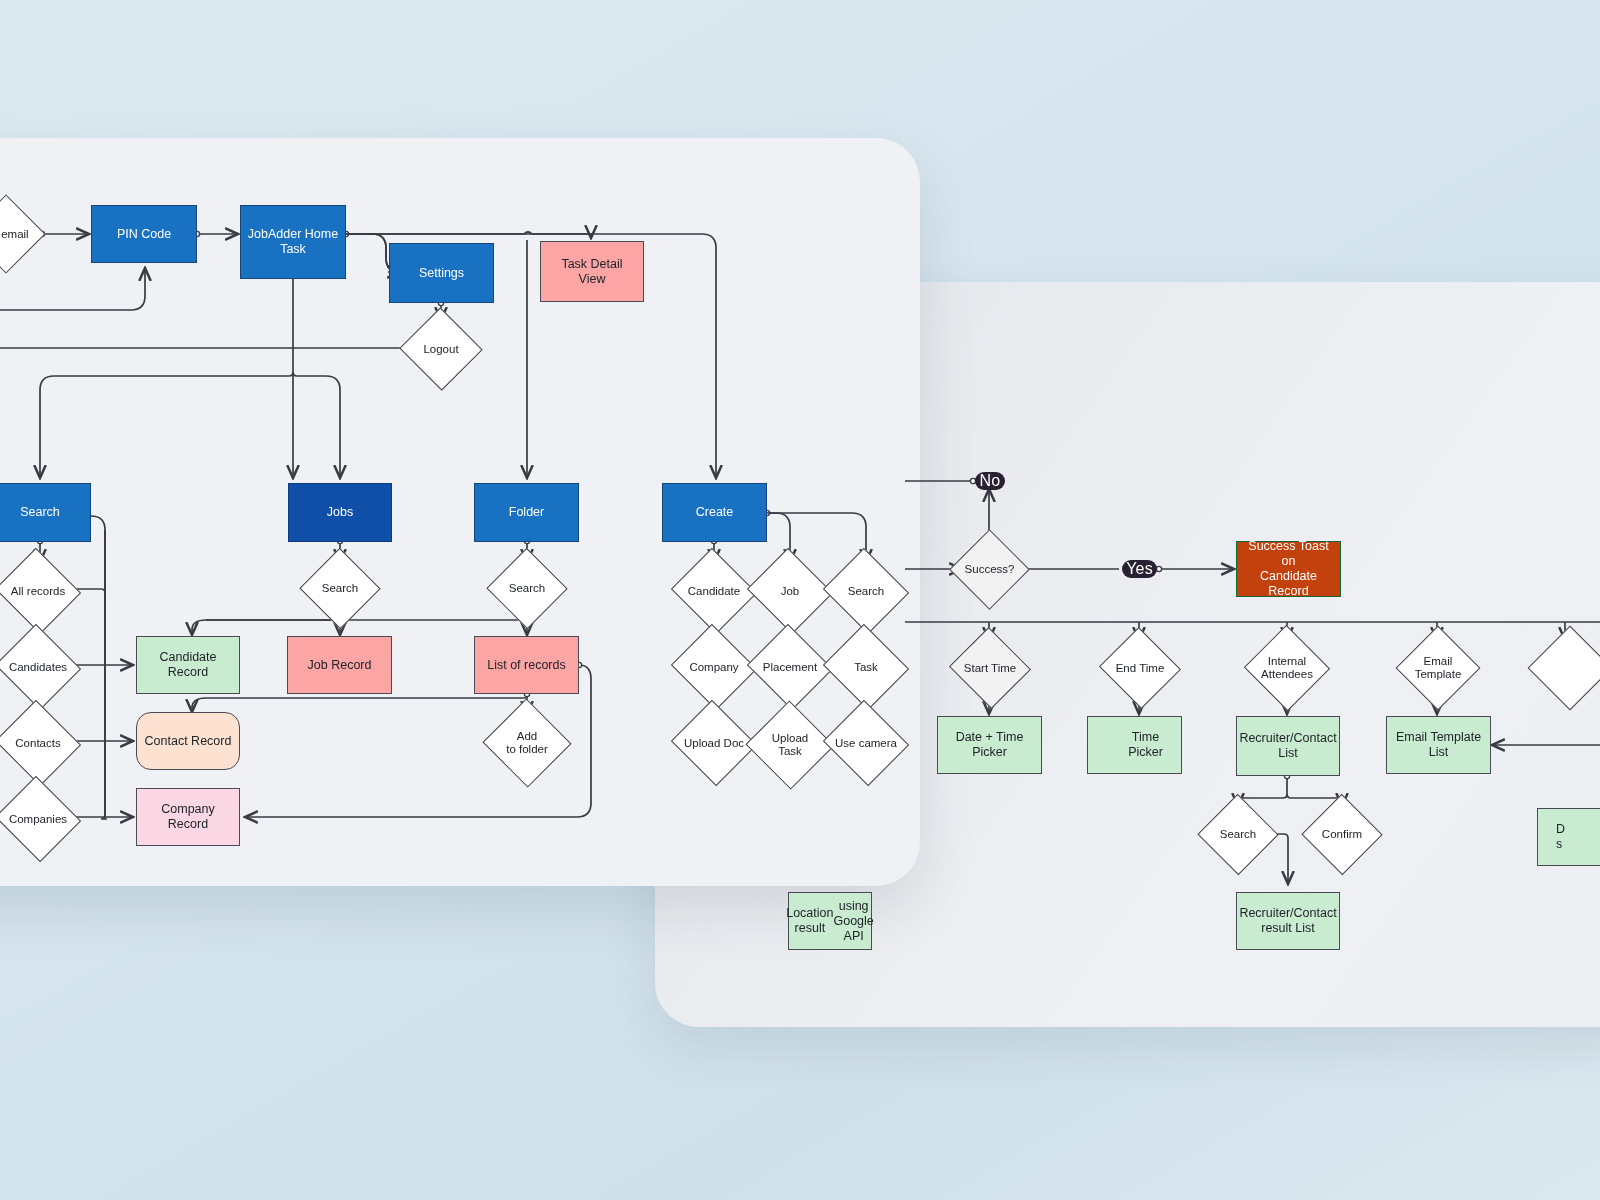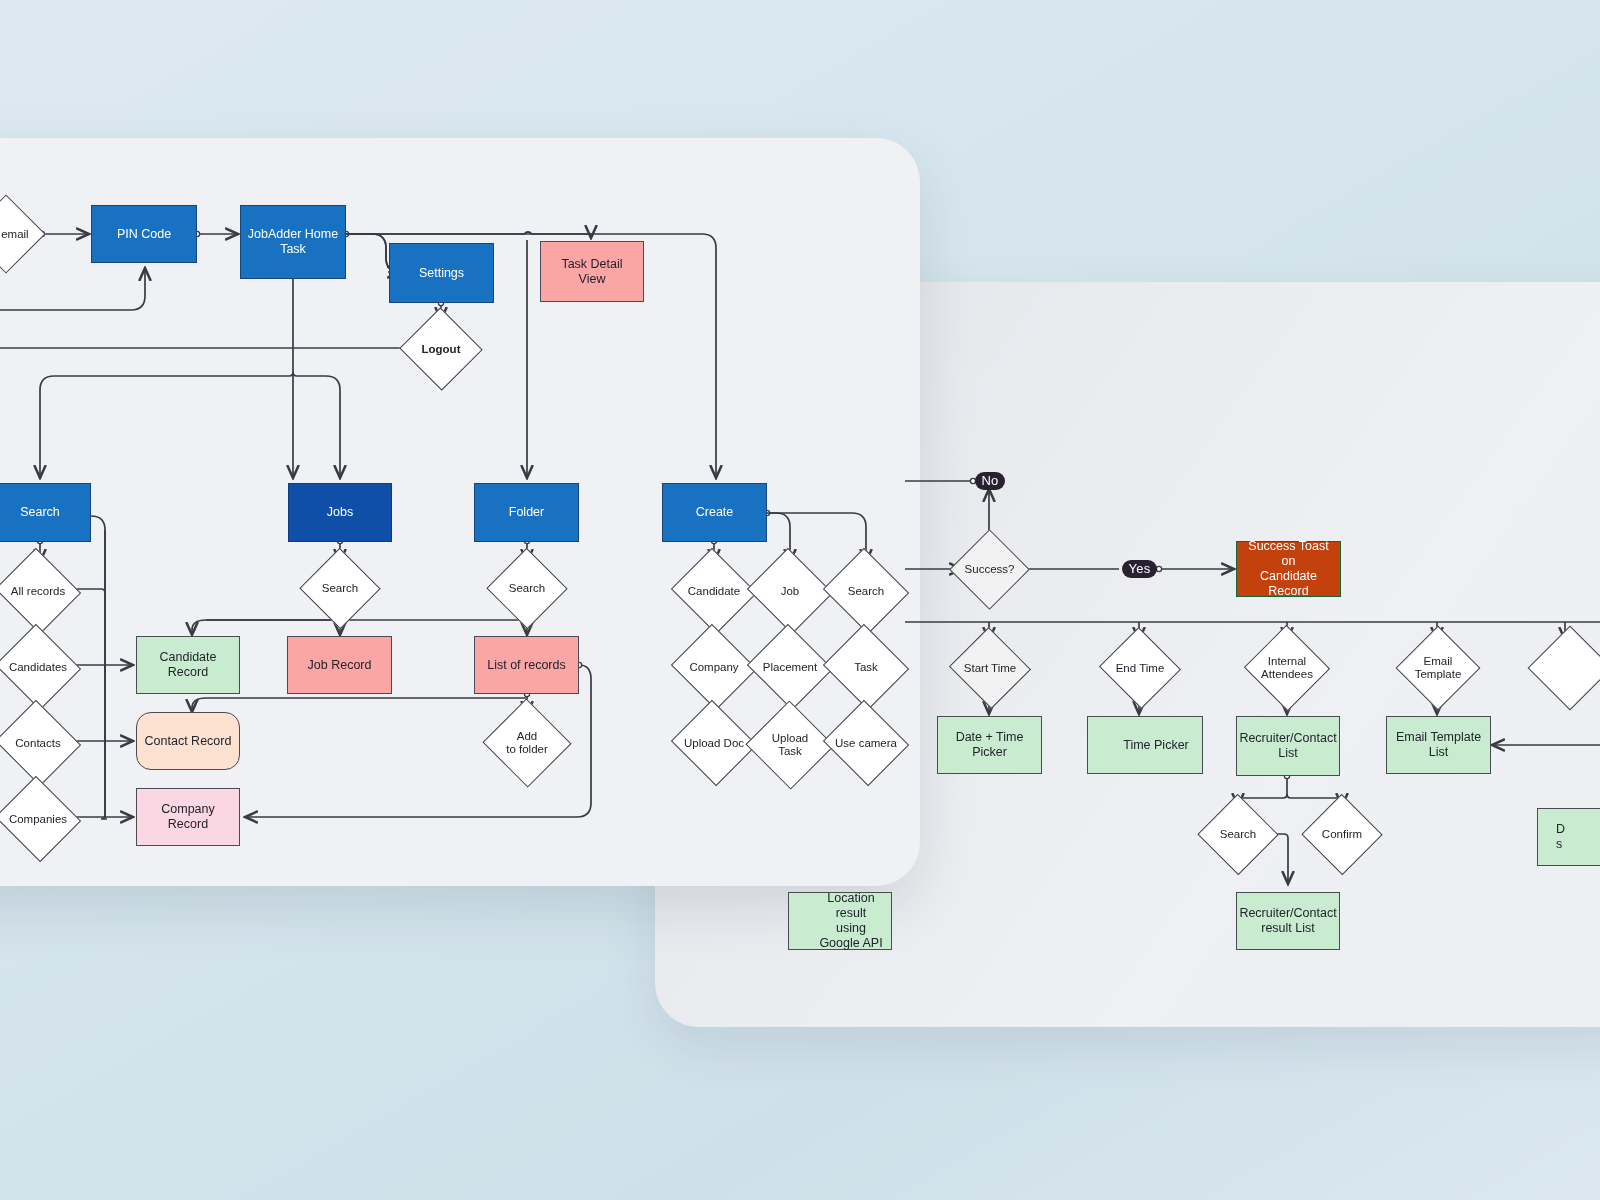--- a/index.html
+++ b/index.html
@@ -56,21 +56,21 @@
   .dia.shaded .shape{background:#f2f2f3;}
   .dia .lbl{
     position:absolute;inset:0;display:flex;align-items:center;justify-content:center;
     text-align:center;font-size:11.5px;line-height:13px;color:#20242b;white-space:nowrap;
   }
   .dia .lbl.wrap{white-space:normal;}
 
   
   .pill{
     position:absolute;background:#282132;color:#ffffff;
-    border-radius:9px;font-size:13px;line-height:18px;height:18px;
+    border-radius:9px;font-size:16px;line-height:18px;height:18px;
     display:flex;align-items:center;justify-content:center;
     letter-spacing:.2px;
   }
 </style>
 </head>
 <body>
 
 <div class="stage">
 
   <div class="panel" id="panel-right"></div>
@@ -224,21 +224,21 @@
 
   <div class="node rect blue" style="left:240px;top:205px;width:106px;height:74px;flex-direction:column;">
     <span>JobAdder Home</span>
     <span>Task</span>
   </div>
 
   <div class="node rect blue" style="left:389px;top:243px;width:105px;height:60px;">Settings</div>
 
   <div class="node rect lightblue" style="left:540px;top:241px;width:104px;height:61px;">Task Detail View</div>
 
-  <div class="dia" style="left:411px;top:320px;width:60px;height:58px;font-weight:bold;">
+  <div class="dia" style="left:411px;top:320px;width:60px;height:58px;">
     <div class="shape"></div>
     <div class="lbl">Logout</div>
   </div>
 
   <div class="node rect blue" style="left:-11px;top:483px;width:102px;height:59px;">Search</div>
 
   <div class="node rect blue-deep" style="left:288px;top:483px;width:104px;height:59px;">Jobs</div>
 
   <div class="node rect blue" style="left:474px;top:483px;width:105px;height:59px;">Folder</div>
 
@@ -360,42 +360,42 @@
       <span>Email</span>
       <span>Template</span>
     </div>
   </div>
 
   <div class="dia" style="left:1540px;top:638px;width:60px;height:60px;">
     <div class="shape"></div>
   </div>
 
   <div class="node rect green" style="left:937px;top:716px;width:105px;height:58px;">Date + Time Picker</div>
-  <div class="node rect green" style="left:1087px;top:716px;width:116px;height:58px;padding-left:28px;">Time Picker</div>
+  <div class="node rect green" style="left:1087px;top:716px;width:95px;height:58px;padding-left:28px;">Time Picker</div>
   <div class="node rect green" style="left:1236px;top:716px;width:104px;height:60px;flex-direction:column;">
     <span>Recruiter/Contact</span>
     <span>List</span>
   </div>
   <div class="node rect green" style="left:1386px;top:716px;width:105px;height:58px;">Email Template List</div>
 
   <div class="dia" style="left:1209px;top:806px;width:58px;height:57px;">
     <div class="shape"></div>
     <div class="lbl">Search</div>
   </div>
   <div class="dia" style="left:1313px;top:806px;width:58px;height:57px;">
     <div class="shape"></div>
     <div class="lbl">Confirm</div>
   </div>
 
   <div class="node rect green" style="left:1236px;top:892px;width:104px;height:58px;flex-direction:column;">
     <span>Recruiter/Contact</span>
     <span>result List</span>
   </div>
 
-  <div class="node rect green" style="left:788px;top:892px;width:104px;height:58px;flex-direction:column;padding-left:28px;">
+  <div class="node rect green" style="left:788px;top:892px;width:84px;height:58px;flex-direction:row;">
     <span>Location result</span>
     <span>using Google API</span>
   </div>
 
   <div class="node rect green" style="left:1537px;top:808px;width:104px;height:58px;flex-direction:column;align-items:flex-start;padding-left:18px;">
     <span>D</span>
     <span>s</span>
   </div>
 
 </div>

